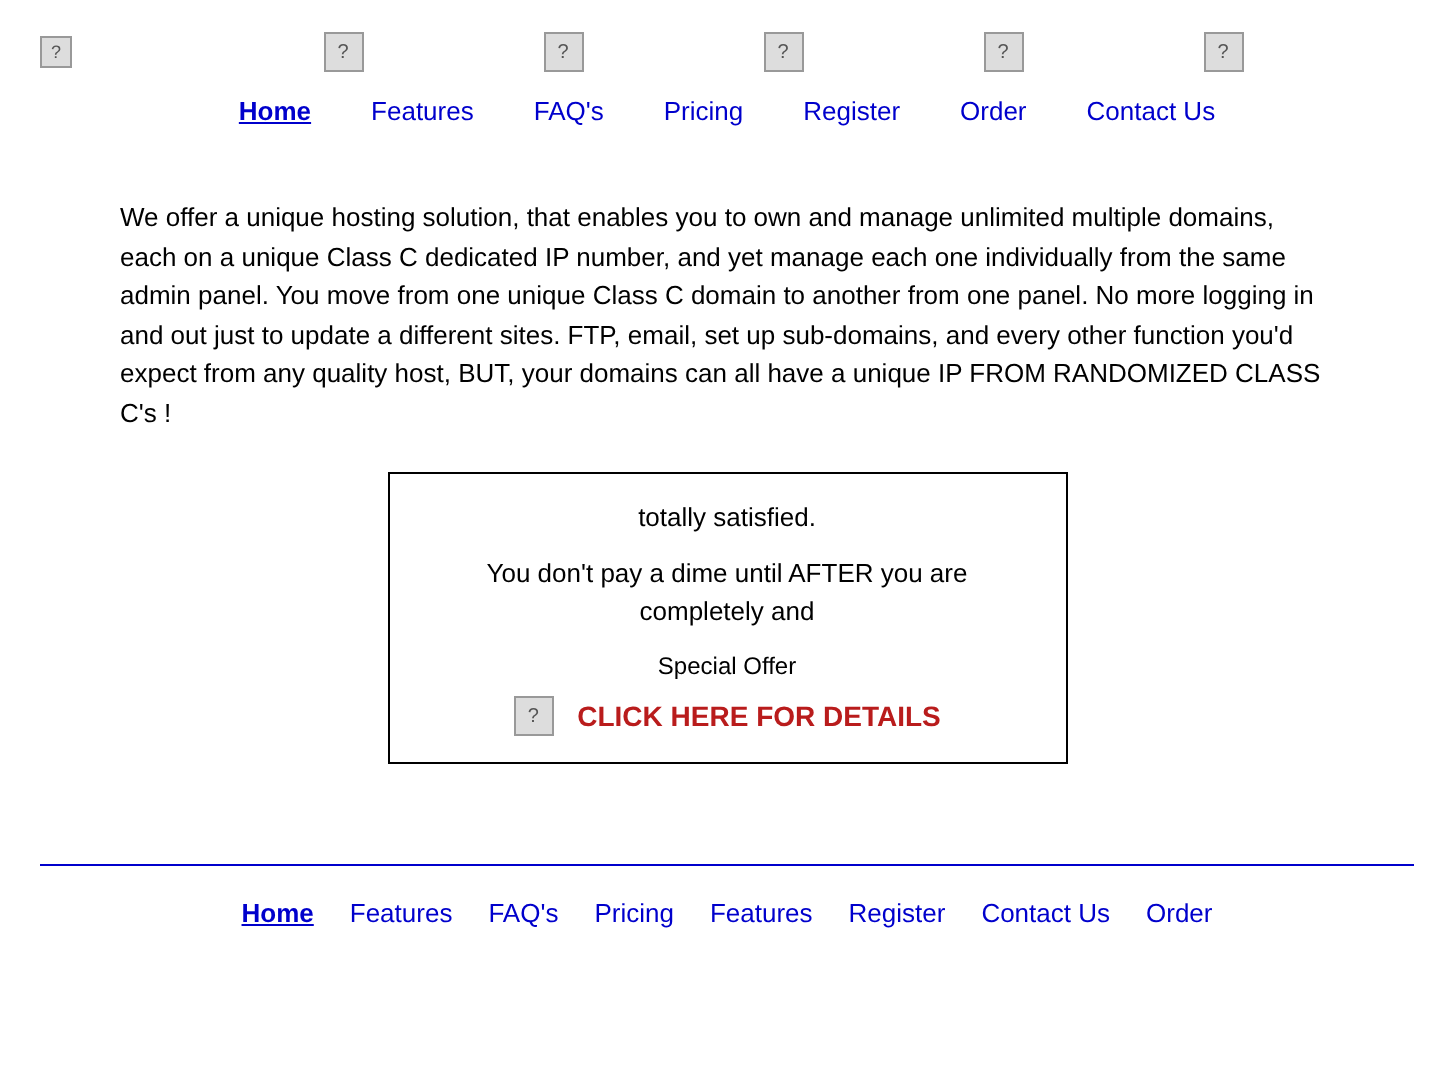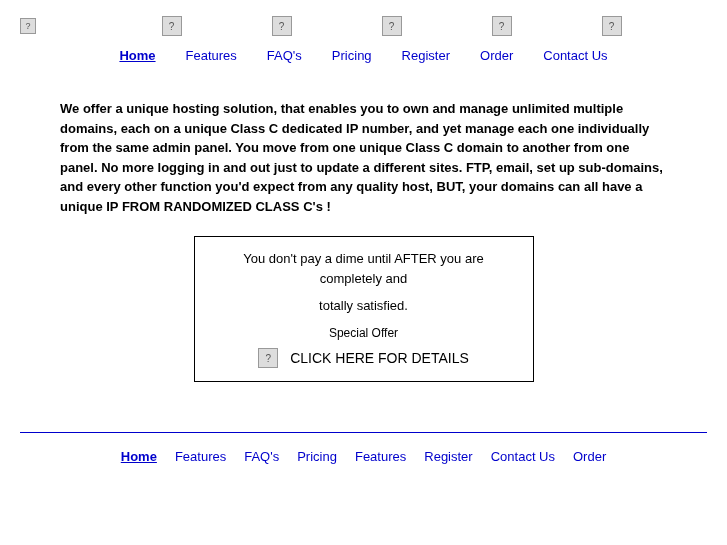--- a/index.html
+++ b/index.html
@@ -49,21 +49,20 @@
     
     .main-content {
       padding: 10px 60px 20px 60px;
       font-size: 13px;
       line-height: 1.5;
       color: #000;
     }
 
     .main-text {
       margin-bottom: 20px;
-      font-weight: bold;
     }
 
     
     .offer-box {
       border: 1px solid #000;
       width: 340px;
       margin: 0 auto 20px auto;
       padding: 12px 16px;
       text-align: center;
     }
@@ -74,22 +73,22 @@
     }
 
     .offer-inner {
       display: flex;
       align-items: center;
       justify-content: center;
       gap: 12px;
     }
 
     .click-here-link {
-      color: #000000;
-      font-weight: normal;
+      color: #b91c1c;
+      font-weight: bold;
       text-decoration: none;
       font-size: 14px;
       cursor: pointer;
     }
 
     
     .divider {
       border: none;
       border-top: 1px solid #0000cc;
       margin: 10px 20px;
@@ -180,22 +179,22 @@
     <a class="nav-link" href="#">Pricing</a>
     <a class="nav-link" href="#">Register</a>
     <a class="nav-link" href="#">Order</a>
     <a class="nav-link" href="#">Contact Us</a>
   </nav>
 
   <div class="main-content">
     <p class="main-text">We offer a unique hosting solution, that enables you to own and manage unlimited multiple domains, each on a unique Class C dedicated IP number, and yet manage each one individually from the same admin panel. You move from one unique Class C domain to another from one panel. No more logging in and out just to update a different sites. FTP, email, set up sub-domains, and every other function you'd expect from any quality host, BUT, your domains can all have a unique IP FROM RANDOMIZED CLASS C's !</p>
 
     <div class="offer-box">
+      <div class="offer-text">totally satisfied.</div>
       <div class="offer-text">You don't pay a dime until AFTER you are completely and</div>
-      <div class="offer-text">totally satisfied.</div>
       <div style="text-align:center; font-size:12px; margin-bottom:6px;">
         <span>Special Offer</span>
       </div>
       <div class="offer-inner">
         <span class="broken-img">?</span>
         <a class="click-here-link" href="#">CLICK HERE FOR DETAILS</a>
       </div>
     </div>
   </div>
 

